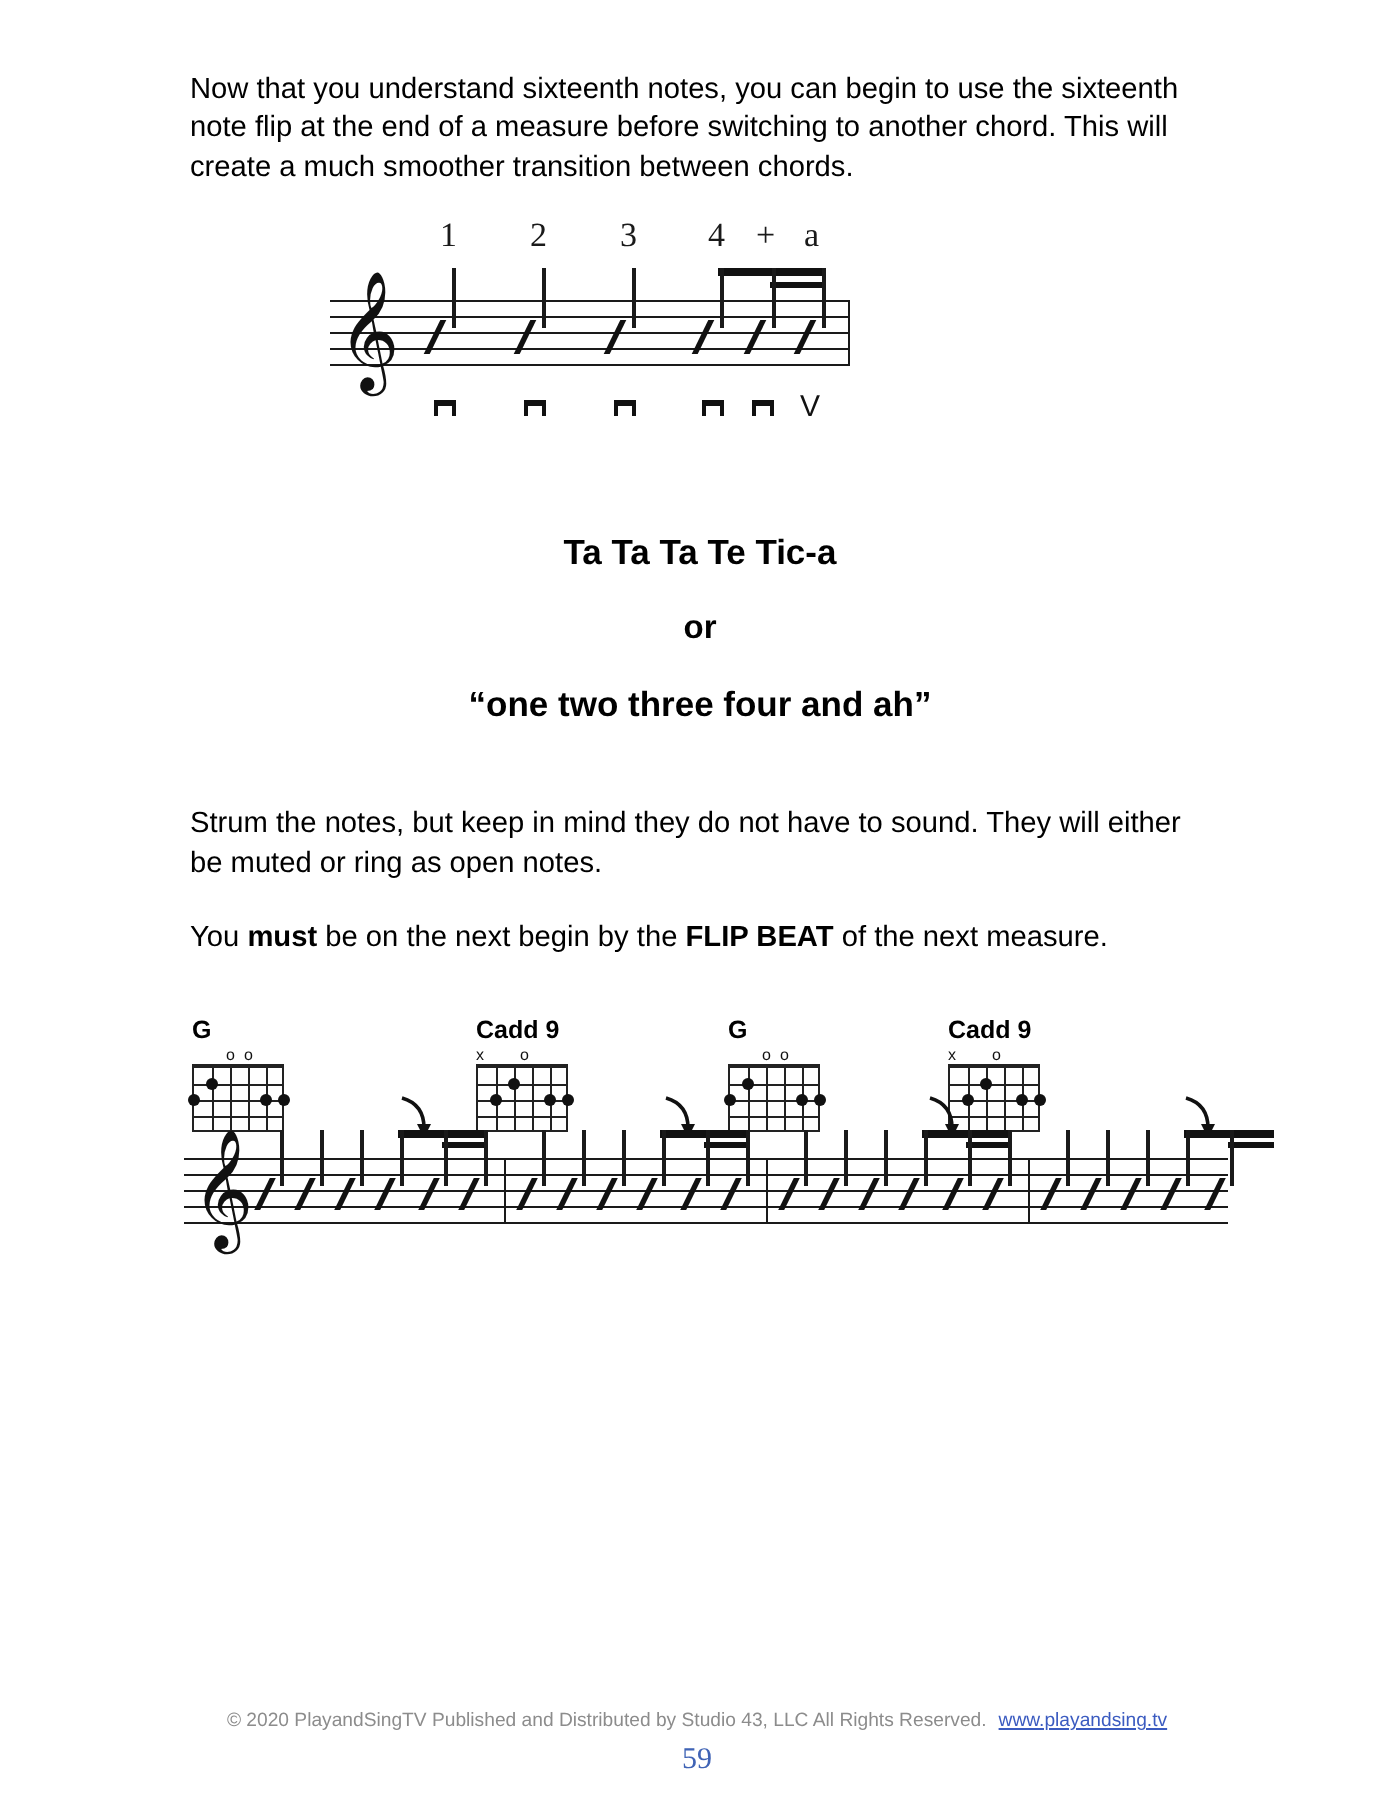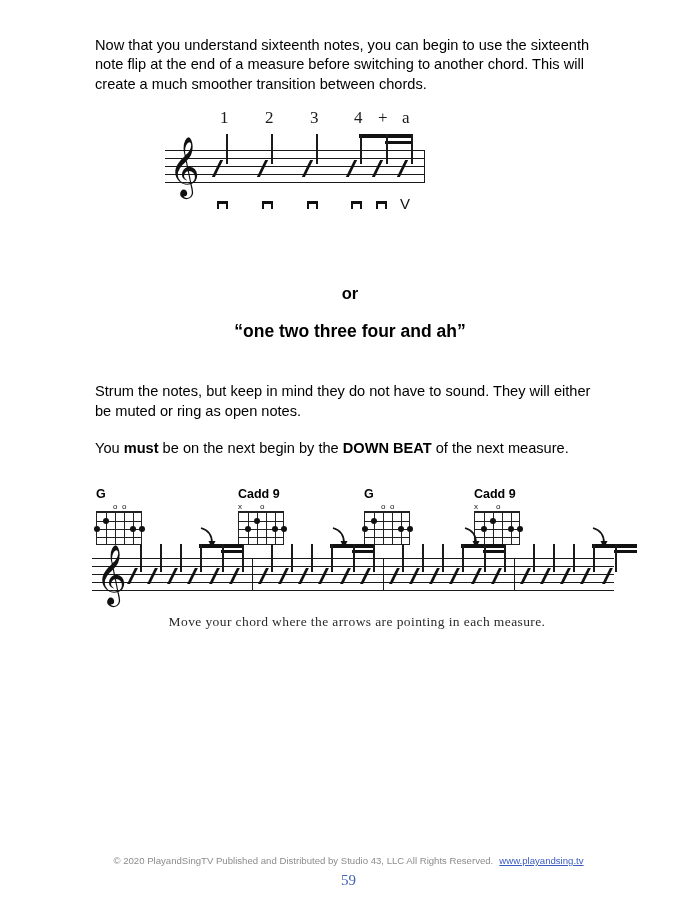--- a/index.html
+++ b/index.html
@@ -310,34 +310,35 @@
         <span style="left:256px;"><i class="dn"></i></span>
         <span style="left:281px;"><i class="dn"></i></span>
         <span style="left:305px;" class="up-v">V</span>
       </div>
     </div>
 
 
     <div class="gap-22"></div>
 
     <div class="gap-18"></div>
+    <div class="centered big">Ta   Ta   Ta   Te Tic-a</div>
 
     <div class="gap-18"></div>
     <div class="centered">or</div>
 
     <div class="gap-18"></div>
     <div class="centered big">“one  two  three  four and ah”</div>
 
     <div class="gap-22"></div>
 
     <div class="gap-18"></div>
     <p class="body-text">Strum the notes, but keep in mind they do not have to sound. They will either be muted or ring as open notes.</p>
 
     <div class="gap-18"></div>
-    <p class="body-text"><span>You </span><b>must</b><span> be on the next begin by the </span><b>DOWN BEAT</b><span> of the next measure.</span></p>
+    <p class="body-text"><span>You </span><b>must</b><span> be on the next begin by the </span><b>FLIP BEAT</b><span> of the next measure.</span></p>
 
     <div class="gap-18"></div>
 
     <div class="figure2">
 
       <div class="chordbox" style="left:4px; top:0px;">
         <div class="chordname">G</div>
         <div class="markers">
           <span style="left:17px;">o</span>
           <span style="left:26px;">o</span>
@@ -500,21 +501,20 @@
       <div class="slash" style="left:452px; top:80px; height:16px;"></div>
       <div class="stem" style="left:481px; top:56px; height:28px;"></div>
       <div class="slash" style="left:472px; top:80px; height:16px;"></div>
       <div class="beam" style="left:500px; top:56px; width:45px;"></div>
       <div class="beam thin" style="left:522px; top:62px; width:23px;"></div>
       <div class="stem" style="left:501px; top:56px; height:28px;"></div>
       <div class="slash" style="left:492px; top:80px; height:16px;"></div>
       <div class="stem" style="left:523px; top:56px; height:28px;"></div>
       <div class="slash" style="left:514px; top:80px; height:16px;"></div>
 
-      <div class="caption">Move  your  chord  where  the  arrows  are  pointing  in  each  measure.</div>
     </div>
 
   </div>
 
   <div class="footer">
     <span>© 2020 PlayandSingTV   Published and Distributed by Studio 43, LLC All Rights Reserved.</span><a class="url" href="#">www.playandsing.tv</a>
   </div>
   <div class="pagenum">59</div>
 </div>
 

